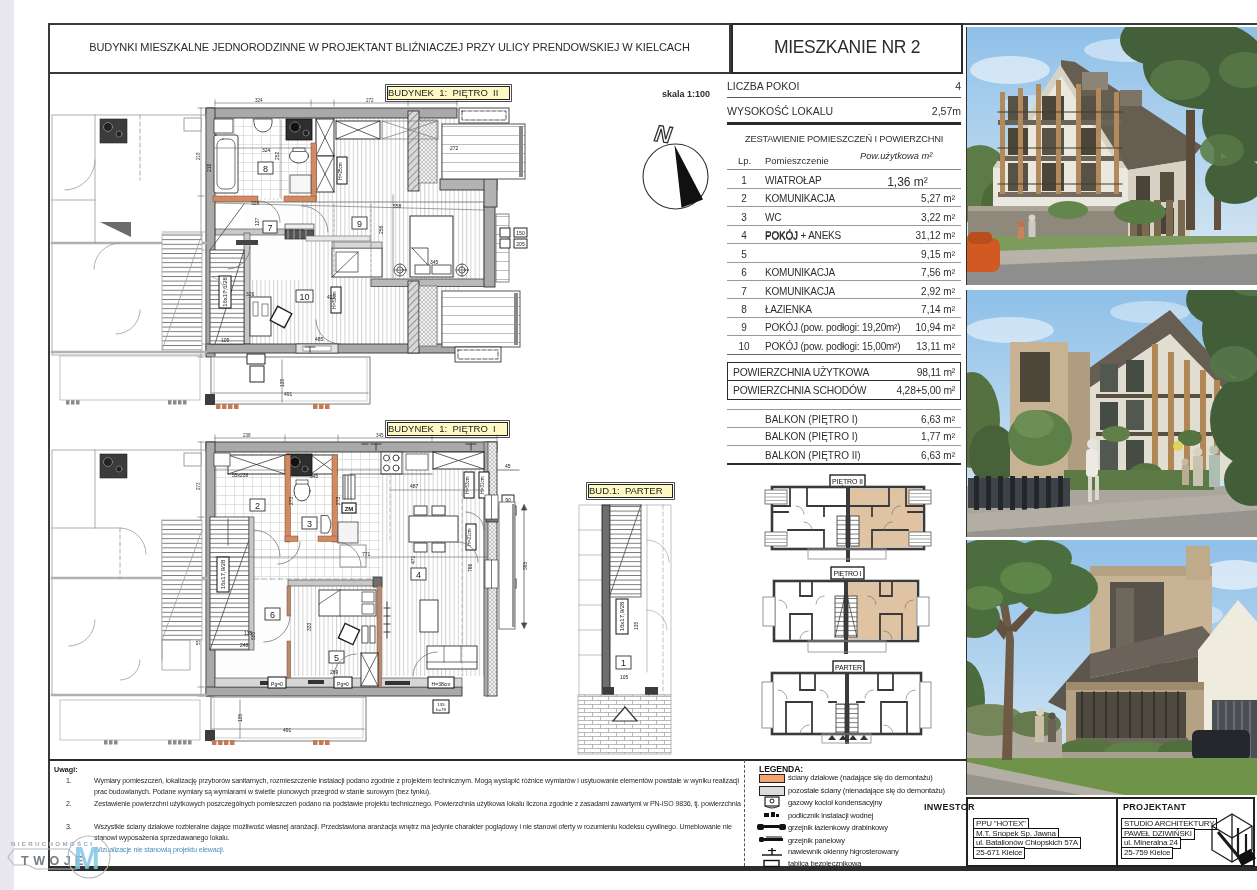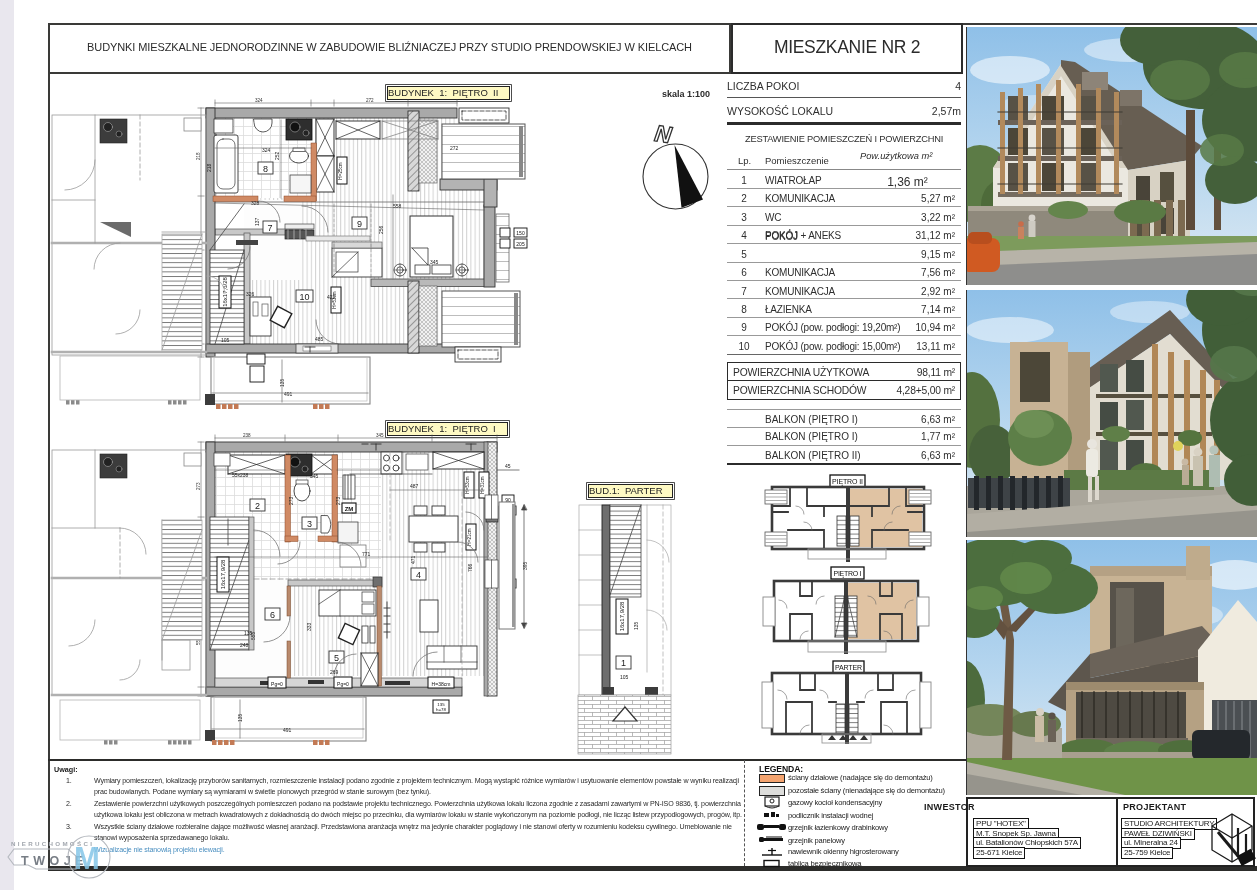--- a/index.html
+++ b/index.html
@@ -23,21 +23,21 @@
 <div class="a" style="left:0;top:0;width:14px;height:890px;background:#e9e7ee;"></div>
 
 <div class="a" style="left:48px;top:23px;width:2.4px;height:845px;background:#3a3a38;"></div>
 
 <div class="a" style="left:48px;top:23px;width:1209px;height:2.2px;background:#3a3a38;"></div>
 
 <div class="a" style="left:48px;top:866px;width:1209px;height:4.5px;background:#2c2c2a;"></div>
 
 <div class="a" style="left:48px;top:23px;width:681px;height:49px;border-bottom:2.2px solid #3a3a38;border-right:2.2px solid #3a3a38;"></div>
 
-<div class="a" style="left:48px;top:41px;width:683px;text-align:center;font-size:11px;color:#2b2b2b;letter-spacing:-0.1px;">BUDYNKI MIESZKALNE JEDNORODZINNE W ZABUDOWIE BLIŹNIACZEJ PRZY STUDIO PRENDOWSKIEJ W KIELCACH</div>
+<div class="a" style="left:48px;top:41px;width:683px;text-align:center;font-size:11px;color:#2b2b2b;letter-spacing:-0.1px;">BUDYNKI MIESZKALNE JEDNORODZINNE W PROJEKTANT BLIŹNIACZEJ PRZY ULICY PRENDOWSKIEJ W KIELCACH</div>
 
 <div class="a" style="left:600px;top:89px;width:110px;text-align:right;font-size:9px;font-weight:bold;color:#2b2b2b;">skala 1:100</div>
 
 <div class="bx" style="left:387px;top:86px;width:121px;height:12px;font-size:9.5px;line-height:12px;box-shadow:0 0 0 1px #fff,0 0 0 1.8px #222;">BUDYNEK&nbsp; 1:&nbsp; PIĘTRO&nbsp; II</div>
 
 <div class="bx" style="left:387px;top:422px;width:119px;height:12px;font-size:9.5px;line-height:12px;box-shadow:0 0 0 1px #fff,0 0 0 1.8px #222;">BUDYNEK&nbsp; 1:&nbsp; PIĘTRO&nbsp; I</div>
 
 <div class="bx" style="left:588px;top:484px;width:83px;height:12px;font-size:9.5px;line-height:12px;box-shadow:0 0 0 1px #fff,0 0 0 1.8px #222;">BUD.1:&nbsp; PARTER</div>
 
 <div class="a" style="left:731px;top:23px;width:228px;height:47px;border:2px solid #2b2b2b;"></div>
@@ -1348,21 +1348,20 @@
 <div class="ltxt" style="left:788px;top:858.8px;">tablica bezpiecznikowa</div>
 
 <div class="a" style="left:54px;top:765px;font-size:7.2px;font-weight:bold;color:#1a1a1a;">Uwagi:</div>
 
 <div class="ntxt" style="left:66px;top:776.5px;">1.</div>
 <div class="ntxt" style="left:94px;top:776.5px;">Wymiary pomieszczeń, lokalizację przyborów sanitarnych, rozmieszczenie instalacji podano zgodnie z projektem technicznym. Mogą wystąpić różnice wymiarów i usytuowanie elementów powstałe w wyniku realizacji</div>
 <div class="ntxt" style="left:94px;top:788px;">prac budowlanych. Podane wymiary są wymiarami w świetle pionowych przegród w stanie surowym (bez tynku).</div>
 
 <div class="ntxt" style="left:66px;top:799.5px;">2.</div>
 <div class="ntxt" style="left:94px;top:799.5px;">Zestawienie powierzchni użytkowych poszczególnych pomieszczeń podano na podstawie projektu technicznego. Powierzchnia użytkowa lokalu liczona zgodnie z zasadami zawartymi w PN-ISO 9836, tj. powierzchnia</div>
-<div class="ntxt" style="left:94px;top:811px;">użytkowa lokalu jest obliczona w metrach kwadratowych z dokładnością do dwóch miejsc po przecinku, dla wymiarów lokalu w stanie wykończonym na poziomie podłogi, nie licząc listew przypodłogowych, progów, itp.</div>
 
 <div class="ntxt" style="left:66px;top:822.5px;">3.</div>
 <div class="ntxt" style="left:94px;top:822.5px;">Wszystkie ściany działowe rozbieralne dające możliwość własnej aranżacji. Przedstawiona aranżacja wnętrz ma jedynie charakter poglądowy i nie stanowi oferty w rozumieniu kodeksu cywilnego. Umeblowanie nie</div>
 <div class="ntxt" style="left:94px;top:834px;">stanowi wyposażenia sprzedawanego lokalu.</div>
 
 <div class="ntxt" style="left:94px;top:845.5px;color:#4a8fc0;">Wizualizacje nie stanowią projektu elewacji.</div>
 
 <div class="a" style="left:966px;top:797px;width:289px;height:70px;border:2px solid #222;background:#fff;box-sizing:border-box;"></div>
 <div class="a" style="left:1116px;top:797px;width:2px;height:70px;background:#222;"></div>
 

